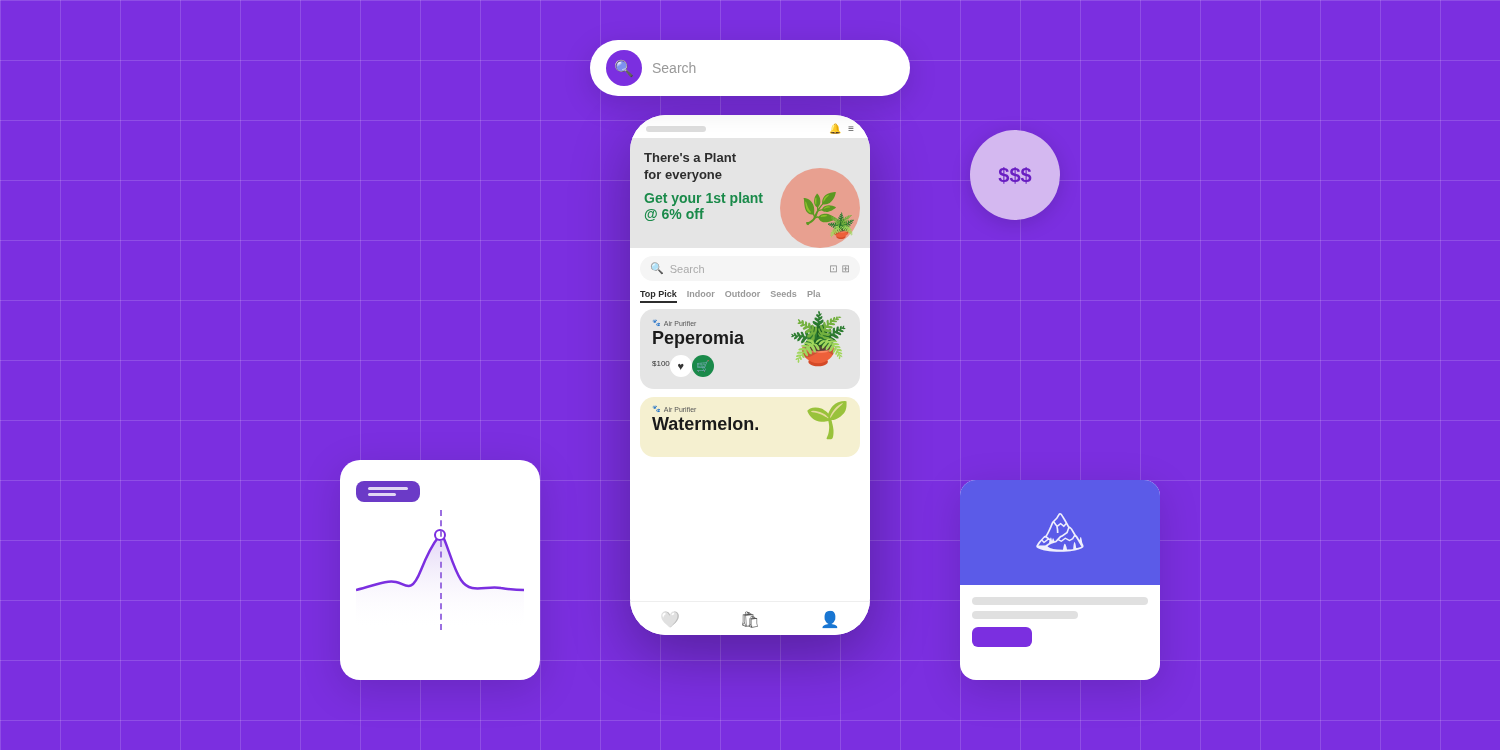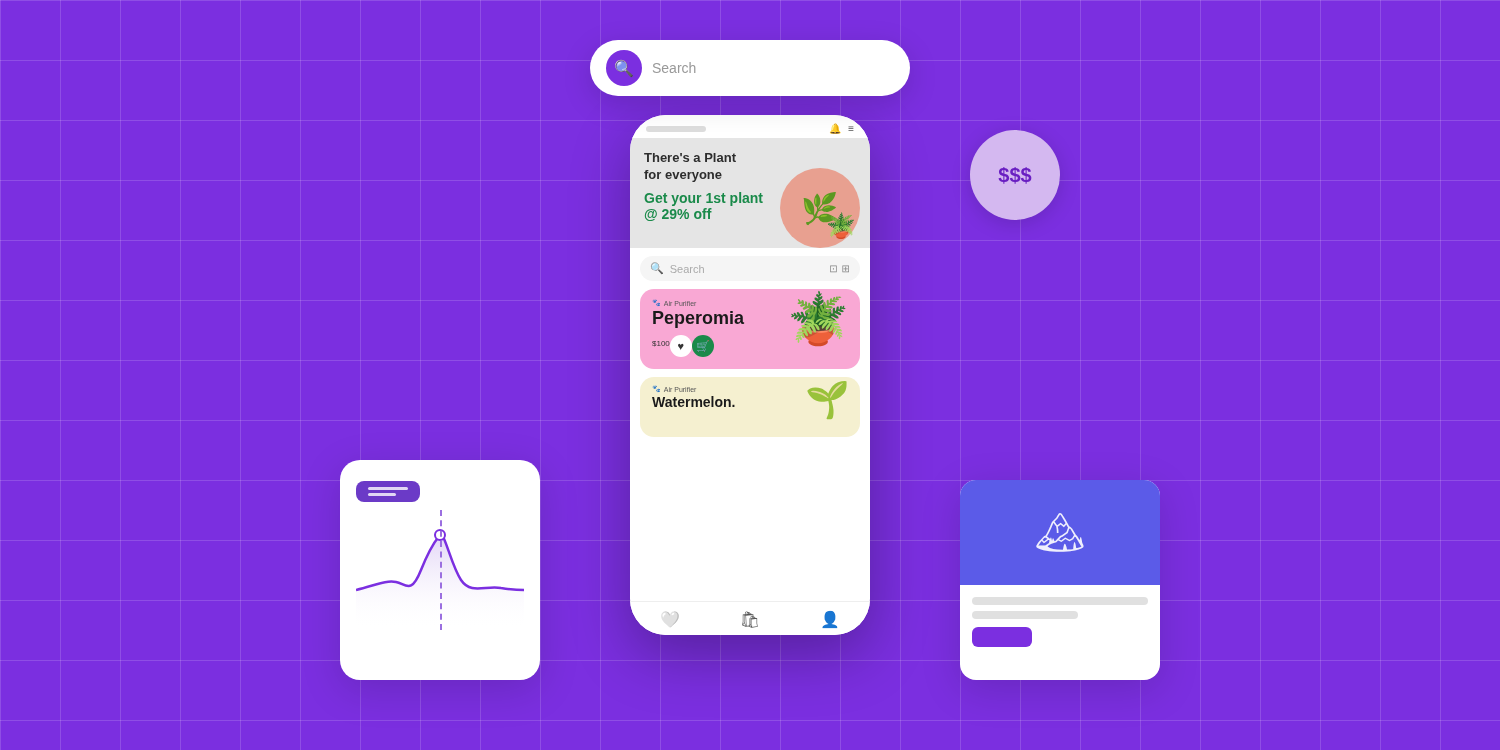--- a/index.html
+++ b/index.html
@@ -191,21 +191,21 @@
     }
 
     .cat-tab.active {
       color: #2d2d2d;
       border-bottom: 2px solid #2d2d2d;
     }
 
     
     .product-card-1 {
       margin: 0 10px 8px;
-      background: #f9a8d4;
+      background: #e5e5e5;
       border-radius: 14px;
       padding: 10px 12px;
       position: relative;
       min-height: 80px;
       overflow: hidden;
     }
 
     .product-label {
       font-size: 7px;
       color: #555;
@@ -261,21 +261,21 @@
       margin: 0 10px;
       background: #F5F0D0;
       border-radius: 14px;
       padding: 8px 12px;
       min-height: 60px;
       overflow: hidden;
       position: relative;
     }
 
     .product-card-2 .product-name {
-      font-size: 14px;
+      font-size: 18px;
     }
 
     .product-card-2 .product-plant-img {
       font-size: 36px;
     }
 
     
     .phone-bottom-nav {
       display: flex;
       justify-content: space-around;
@@ -476,38 +476,45 @@
           <span class="status-icon">🔔</span>
           <span class="status-icon">≡</span>
         </div>
       </div>
 
       <div class="hero-banner">
         <div class="hero-text">
           <h2>There's a Plant for everyone</h2>
           <div class="promo">
             <span>Get your 1st plant</span><br>
-            <span>@ 29% off</span>
+            <span>@ 6% off</span>
           </div>
         </div>
         <div class="hero-person">
           <div class="person-circle">🌿</div>
         </div>
         <div class="plant-decoration">🪴</div>
       </div>
 
       <div class="phone-search">
         <span class="phone-search-icon">🔍</span>
         <span class="phone-search-text">Search</span>
         <div class="phone-search-right">
           <span class="scan-icon">⊡</span>
           <span class="filter-icon">⊞</span>
         </div>
       </div>
 
+      <div class="category-tabs">
+        <span class="cat-tab active">Top Pick</span>
+        <span class="cat-tab">Indoor</span>
+        <span class="cat-tab">Outdoor</span>
+        <span class="cat-tab">Seeds</span>
+        <span class="cat-tab">Pla</span>
+      </div>
 
       <div class="product-card-1">
         <div class="product-label">
           <span>🐾</span> 
             <span>Air Purifier</span>
         </div>
         <div class="product-name">Peperomia</div>
         <div class="product-plant-img">🪴</div>
         <div class="product-actions">
           <div class="product-price">$100</div>

